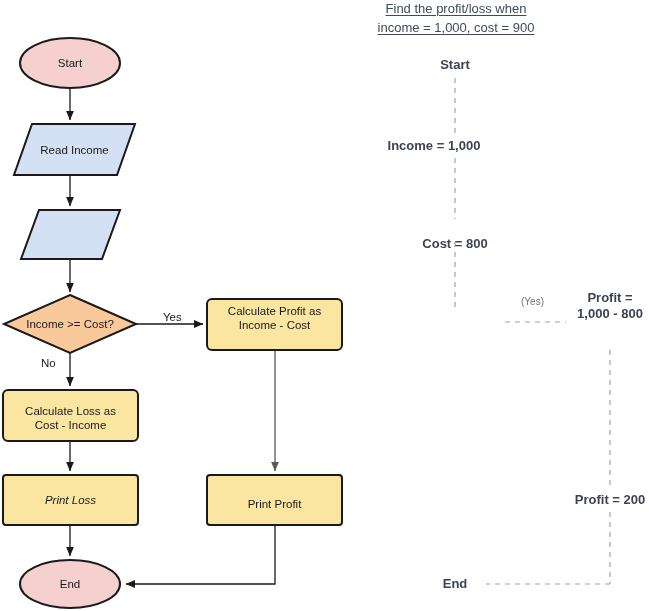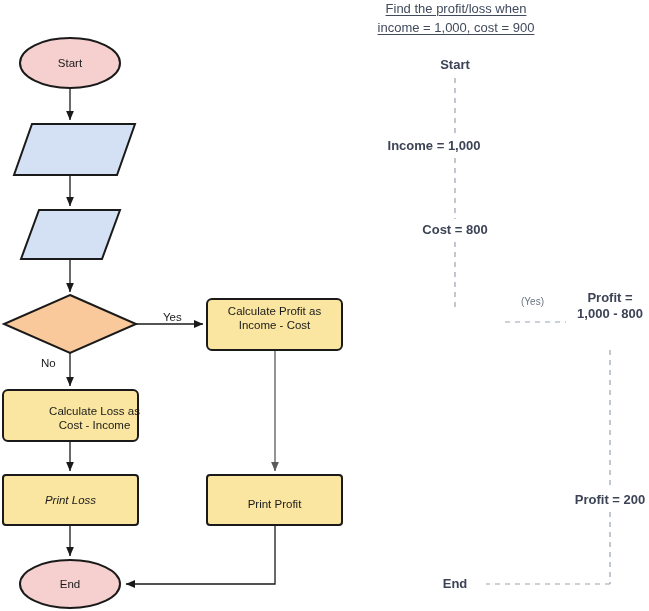--- a/index.html
+++ b/index.html
@@ -123,27 +123,29 @@
       <line x1="455" y1="242" x2="455" y2="308"></line>
       <line x1="505" y1="322" x2="566" y2="322"></line>
       <line x1="610" y1="350" x2="610" y2="488"></line>
       <line x1="610" y1="512" x2="610" y2="584"></line>
       <line x1="610" y1="584" x2="486" y2="584"></line>
     </g>
   </svg>
 
   <div class="node-label" style="left:20px;top:38px;width:100px;height:50px;">Start</div>
 
+  <div class="node-label" style="left:14px;top:124px;width:121px;height:51px;">Read Income</div>
 
 
+  <div class="node-label" style="left:4px;top:296px;width:132px;height:56px;">Income &gt;= Cost?</div>
 
   <div class="node-label" style="left:207px;top:299px;width:135px;height:37px;">Calculate Profit as
 Income - Cost</div>
 
-  <div class="node-label" style="left:3px;top:390px;width:135px;height:56px;padding-left:24px;">Calculate Loss as
+  <div class="node-label" style="left:3px;top:390px;width:135px;height:56px;">Calculate Loss as
 Cost - Income</div>
 
   <div class="node-label" style="left:207px;top:475px;width:135px;height:58px;">Print Profit</div>
 
   <div class="node-label" style="left:3px;top:475px;width:135px;height:50px;font-style:italic;">Print Loss</div>
 
   <div class="node-label" style="left:20px;top:560px;width:100px;height:48px;">End</div>
 
   <div class="edge-label" style="left:155px;top:311px;margin-left:8px;">Yes</div>
 
@@ -151,21 +153,21 @@
 
   <div class="trace-title">
     <span>Find the profit/loss when</span><br>
     <span>income = 1,000, cost = 900</span>
   </div>
 
   <div class="trace-step" style="left:395px;top:57px;width:120px;">Start</div>
 
   <div class="trace-step" style="left:354px;top:138px;width:160px;">Income = 1,000</div>
 
-  <div class="trace-step" style="left:385px;top:222px;width:140px;">Cost = 800</div>
+  <div class="trace-step" style="left:385px;top:236px;width:140px;">Cost = 800</div>
 
 
   <div class="trace-step" style="left:550px;top:290px;width:120px;">Profit =
 1,000 - 800</div>
 
   <div class="trace-step" style="left:550px;top:492px;width:120px;">Profit = 200</div>
 
   <div class="trace-step" style="left:415px;top:576px;width:80px;">End</div>
 
   <div class="trace-branch-label" style="left:521px;top:296px;">(Yes)</div>

